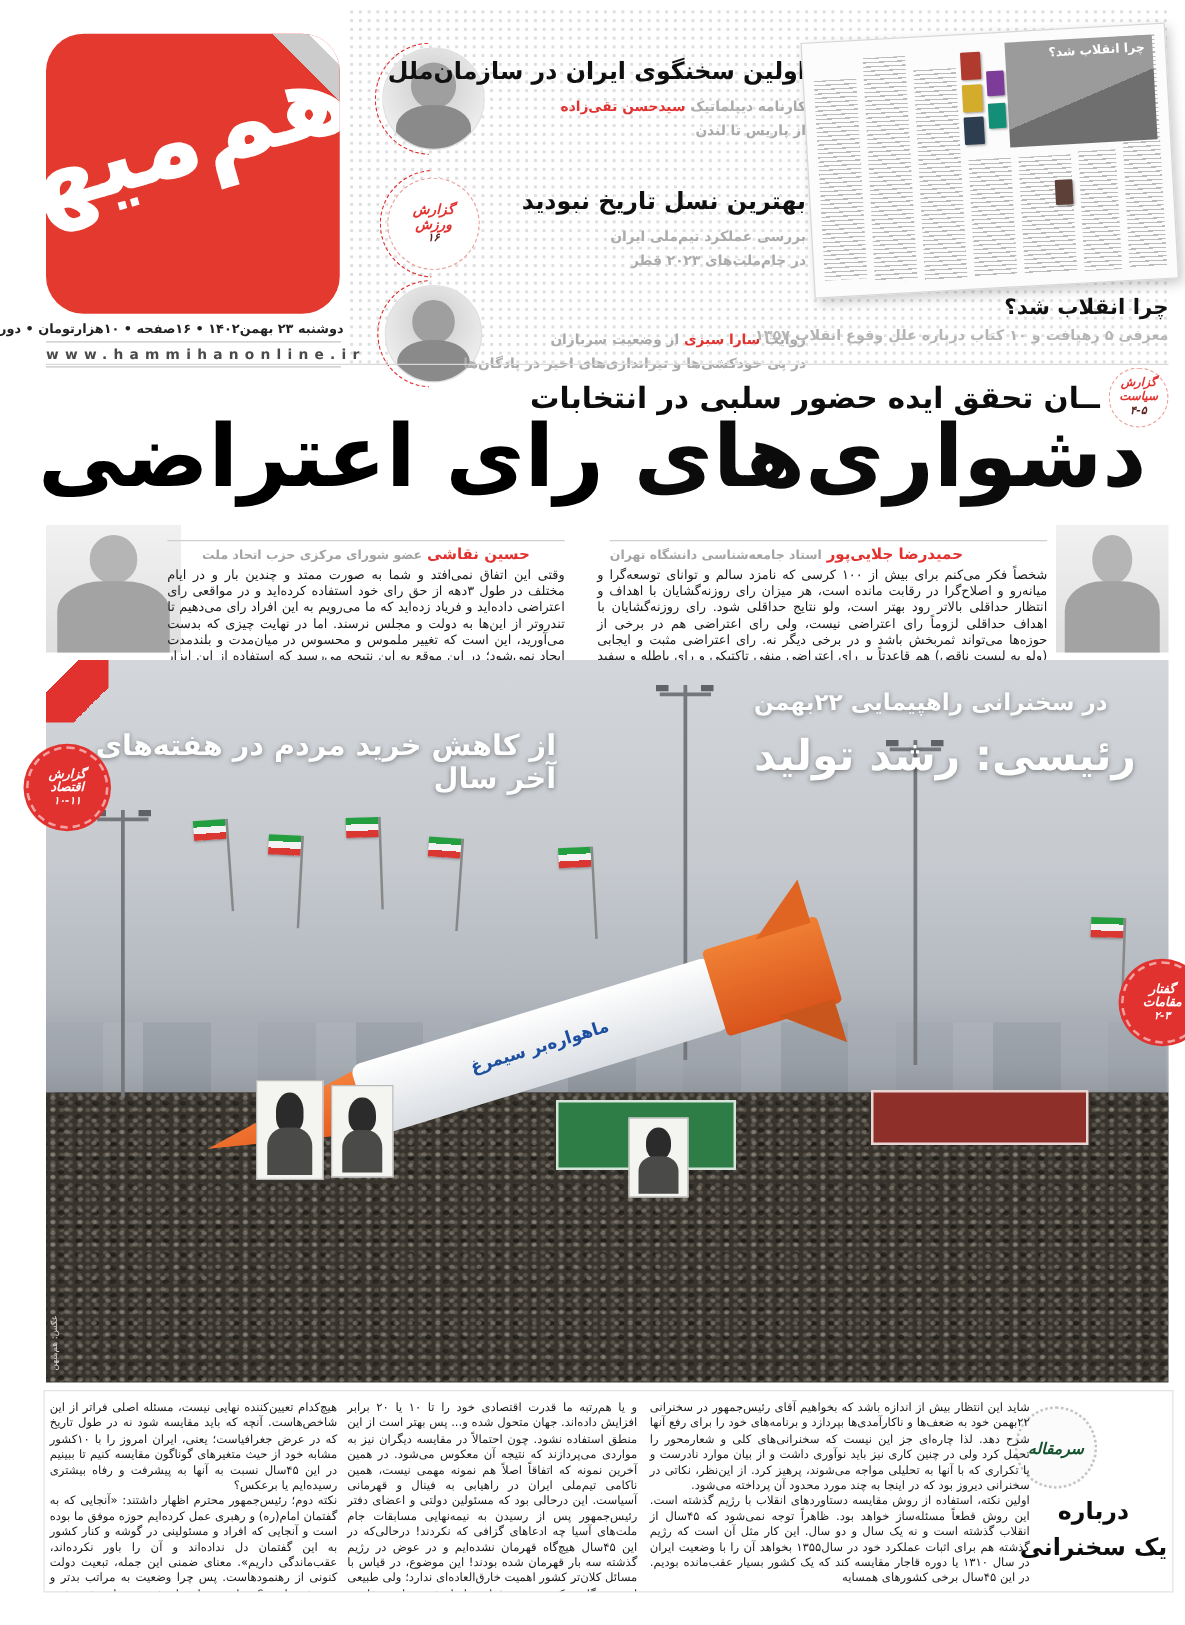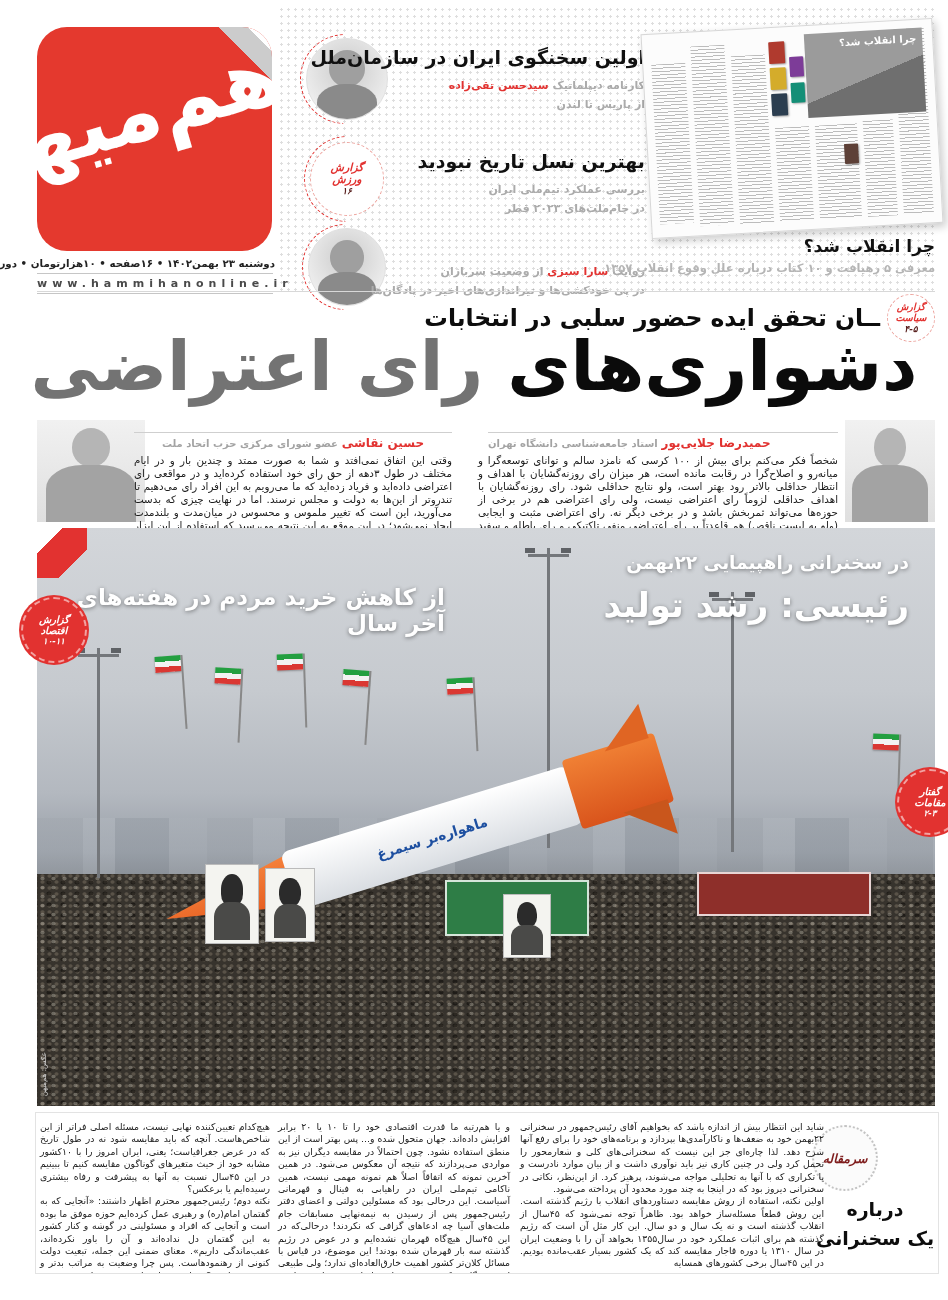--- a/index.html
+++ b/index.html
@@ -46,21 +46,21 @@
   .thumb-cap-title{right:13px;top:236px;font-size:17px;font-weight:800;color:#111;}
   .thumb-cap-sub{right:13px;top:261px;font-size:11.5px;font-weight:700;color:#b5b5b5;}
   .header-rule{left:37px;top:291px;width:898px;height:1px;background:#d8d8d8;}
 
   
   .kicker{right:13px;top:298px;width:810px;height:40px;display:flex;align-items:center;gap:7px;
           font-size:23.5px;font-weight:800;color:#0d0d0d;}
   .kicker .circle-badge{width:46px;height:46px;font-size:9.5px;flex:0 0 auto;}
   .main-headline{left:13px;top:329px;width:922px;text-align:center;font-size:69px;font-weight:900;
                  letter-spacing:-2px;line-height:1.1;white-space:nowrap;color:#0b0b0b;}
-  .main-headline .red{color:#737373;}
+  .main-headline .red{color:#000000;}
 
   
   .portrait{background:linear-gradient(180deg,#f1f1f1,#dfdfdf);overflow:hidden;}
   .portrait::before{content:"";position:absolute;left:32%;top:8%;width:36%;height:38%;border-radius:50%;background:#b5b5b5;}
   .portrait::after{content:"";position:absolute;left:8%;top:44%;width:84%;height:58%;border-radius:40% 40% 0 0;background:#a3a3a3;}
   .byline{border-top:1px solid #cfcfcf;padding-top:3px;font-size:12px;white-space:nowrap;}
   .byline .nm{color:#e23230;font-weight:800;margin-top:40px;}
   .byline .rl{color:#a3a3a3;font-weight:700;font-size:10px;}
   .cbody{font-size:10.3px;line-height:12.9px;text-align:justify;color:#1b1b1b;}
 
@@ -93,38 +93,38 @@
   .m-body span{color:#1d4fa0;font-size:14px;font-weight:800;transform:scaleX(.96);}
   .m-tail{position:absolute;left:424px;top:38px;width:96px;height:72px;background:linear-gradient(180deg,#f08034,#d9541c);border-radius:4px;}
   .m-fin1{position:absolute;left:468px;top:6px;width:0;height:0;border-left:46px solid rgba(0,0,0,0);border-bottom:36px solid #e06523;}
   .m-fin2{position:absolute;left:468px;top:106px;width:0;height:0;border-left:46px solid rgba(0,0,0,0);border-top:36px solid #c9561c;}
   .banner{position:absolute;border:2px solid rgba(255,255,255,.8);}
   .placard{position:absolute;background:#f4f4f0;border:1px solid #bbb;}
   .placard::before{content:"";position:absolute;left:28%;top:12%;width:44%;height:40%;border-radius:50% 50% 40% 40%;background:#2b2b2b;}
   .placard::after{content:"";position:absolute;left:16%;top:48%;width:68%;height:48%;border-radius:40% 40% 0 0;background:#4a4a48;}
   .photo-fold{position:absolute;left:0;top:0;width:50px;height:50px;
               background:linear-gradient(135deg,#ffffff 0 26%,#e23230 26% 72%,rgba(0,0,0,0) 72%);}
-  .ph-right{position:absolute;right:26px;top:24px;text-align:right;color:#fff;text-shadow:0 1px 4px rgba(0,0,0,.45);}
+  .ph-right{position:absolute;right:26px;top:24px;text-align:left;color:#fff;text-shadow:0 1px 4px rgba(0,0,0,.45);}
   .ph-right .k{font-size:18.5px;font-weight:700;margin-bottom:8px;}
   .ph-right .h{font-size:34px;font-weight:800;line-height:1.42;}
   .ph-left{position:absolute;left:30px;top:56px;width:378px;text-align:right;color:#fff;text-shadow:0 1px 4px rgba(0,0,0,.45);}
   .ph-left .l1{font-size:21px;font-weight:800;margin-bottom:9px;}
   .ph-left .l2{font-size:23px;font-weight:800;}
   .credit{position:absolute;left:3px;bottom:10px;writing-mode:vertical-rl;transform:rotate(180deg);
           font-size:7px;color:#eee;opacity:.85;letter-spacing:1px;}
   .scallop{width:62px;height:62px;border-radius:50%;background:#e23230;color:#fff;
            display:flex;flex-direction:column;align-items:center;justify-content:center;
            font-size:10px;font-weight:800;font-style:italic;line-height:1.15;
            box-shadow:0 0 0 2px #e23230, inset 0 0 0 2px rgba(255,255,255,.0);border:2px dashed rgba(255,255,255,.55);}
   .scallop .num{font-size:8.5px;}
 
   
   .bottom-box{left:35px;top:1112px;width:902px;height:160px;border:1px solid #e3e3e3;background:#fff;overflow:hidden;}
   .ed-badge{position:absolute;right:60px;top:12px;width:62px;height:62px;border-radius:50%;background:#fbfbfb;
-            border:2px dotted #c3c3c3;color:#7f1d1d;font-size:12.5px;font-weight:800;font-style:italic;
+            border:2px dotted #c3c3c3;color:#14532d;font-size:12.5px;font-weight:800;font-style:italic;
             display:flex;align-items:center;justify-content:center;}
   .ed-title{position:absolute;right:0px;top:82px;width:126px;text-align:center;font-size:19px;font-weight:800;line-height:1.5;color:#0d0d0d;}
   .ed-col{position:absolute;top:8px;font-size:9.3px;line-height:12.4px;text-align:justify;color:#1b1b1b;white-space:pre-line;}
   .ed-c1{right:114px;width:304px;}
   .ed-c2{right:428px;width:232px;}
   .ed-c3{right:668px;width:230px;}
 </style>
 </head>
 <body>
 

